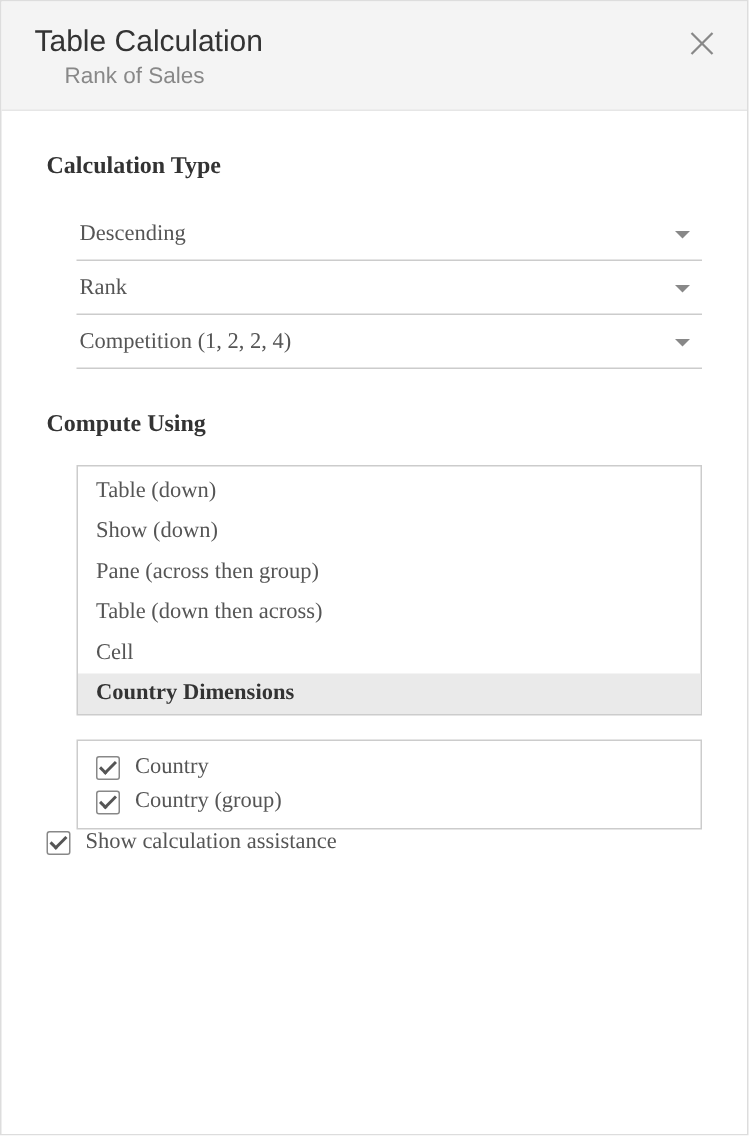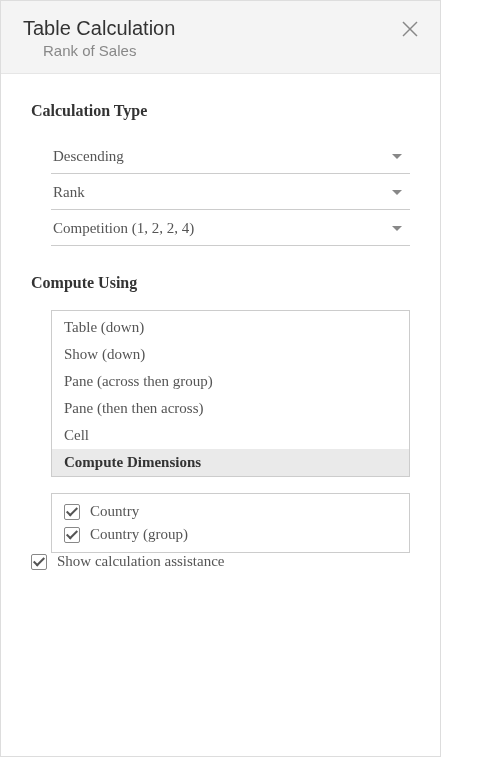--- a/index.html
+++ b/index.html
@@ -4,21 +4,21 @@
 <style>
   * { box-sizing: border-box; margin: 0; padding: 0; }
   body {
     font-family: -apple-system, BlinkMacSystemFont, "Segoe UI", Arial, sans-serif;
     background: #fff;
     width: 503px;
     height: 757px;
     overflow: hidden;
   }
   .dialog {
-    width: 441px;
+    width: 499px;
     height: 757px;
     border: 1px solid #ddd;
     background: #fff;
     display: flex;
     flex-direction: column;
   }
   .header {
     background: #f4f4f4;
     padding: 16px 22px 14px 22px;
     border-bottom: 1px solid #e6e6e6;
@@ -176,23 +176,23 @@
         <span class="caret"></span>
       </div>
     </div>
 
     <div class="section-label">Compute Using</div>
 
     <div class="listbox">
       <div class="list-item">Table (down)</div>
       <div class="list-item">Show (down)</div>
       <div class="list-item">Pane (across then group)</div>
-      <div class="list-item">Pane (then then across)</div>
+      <div class="list-item">Table (down then across)</div>
       <div class="list-item">Cell</div>
-      <div class="list-item selected">Compute Dimensions</div>
+      <div class="list-item selected">Country Dimensions</div>
     </div>
 
     <div class="dimbox">
       <div class="check-row">
         <span class="checkbox checked"></span>
         <span class="check-label">Country</span>
       </div>
       <div class="check-row">
         <span class="checkbox checked"></span>
         <span class="check-label">Country (group)</span>

